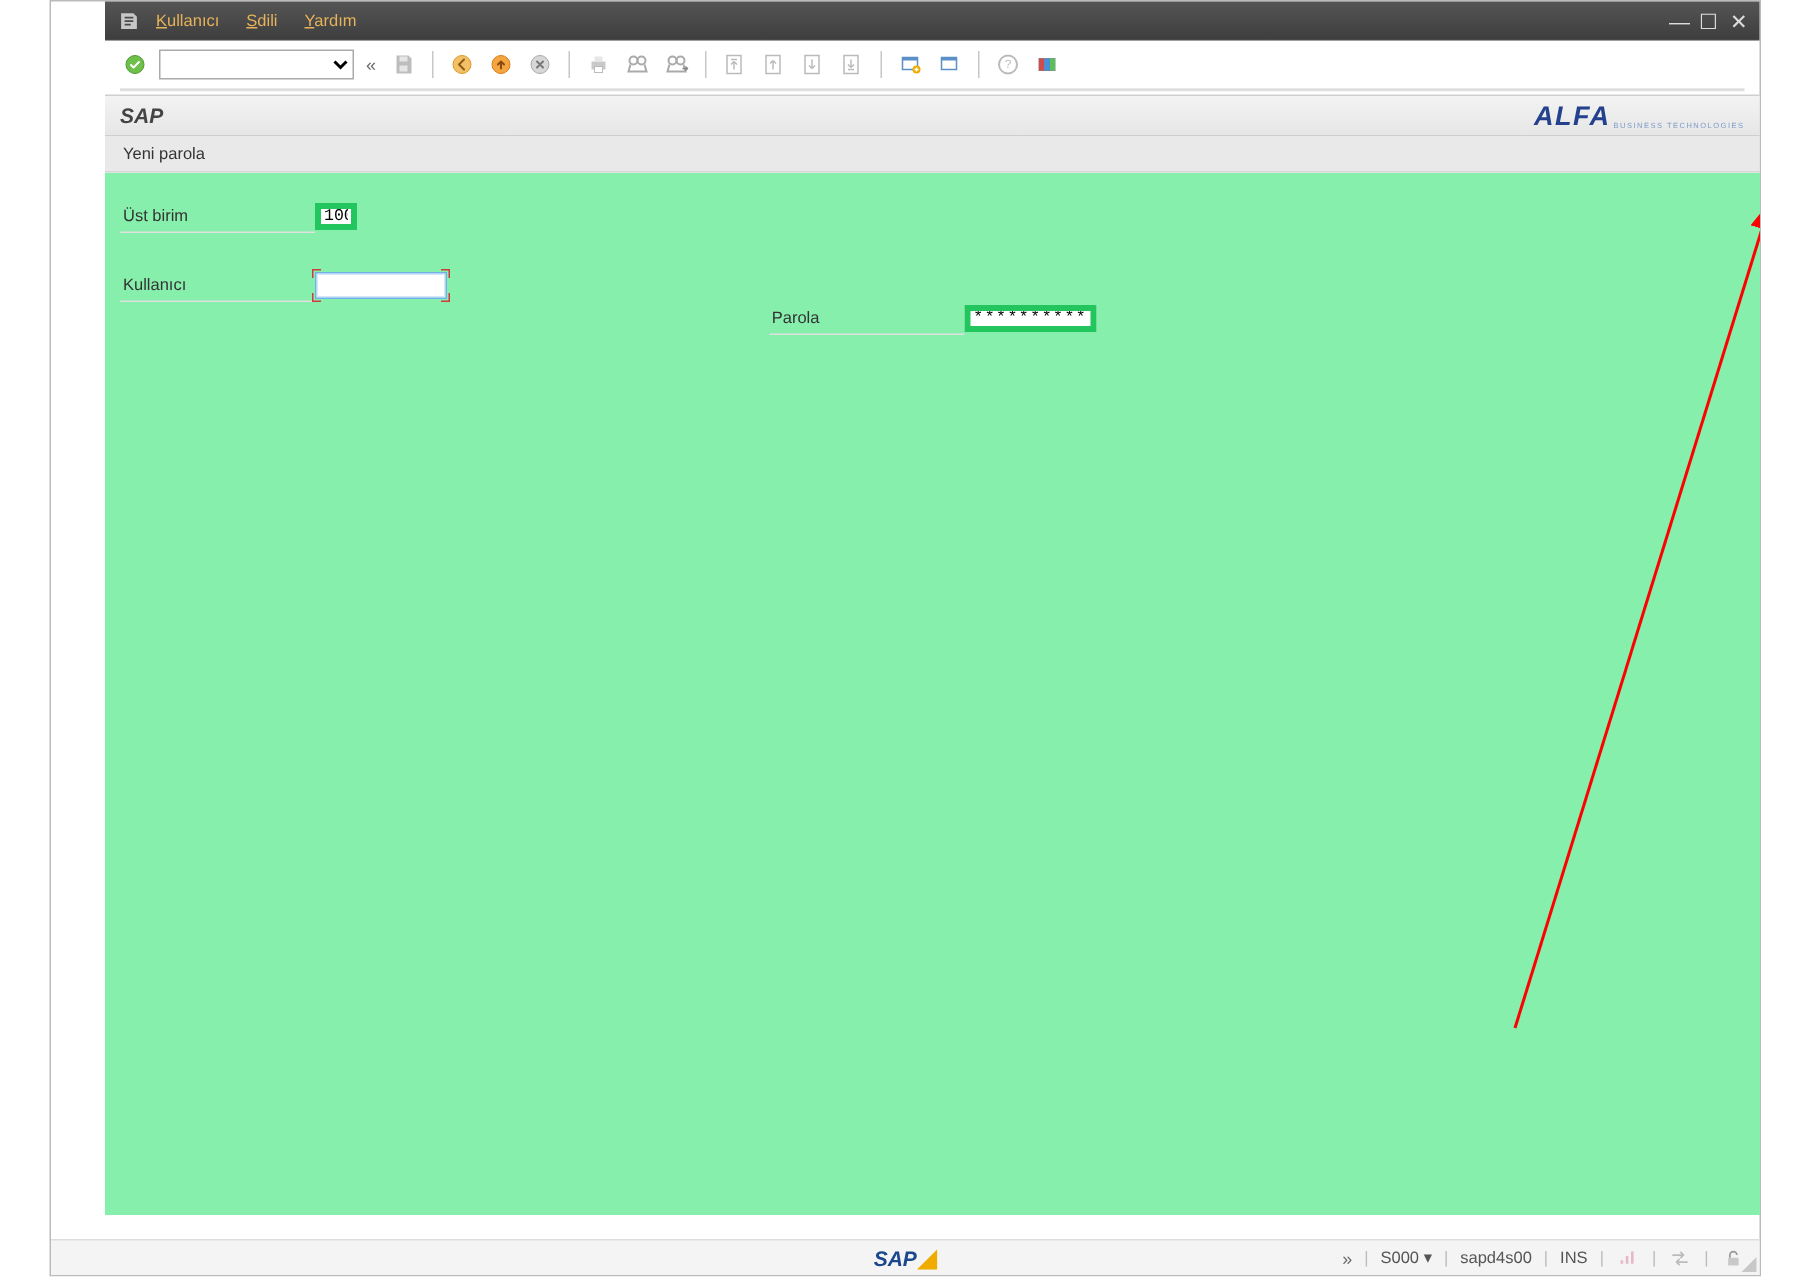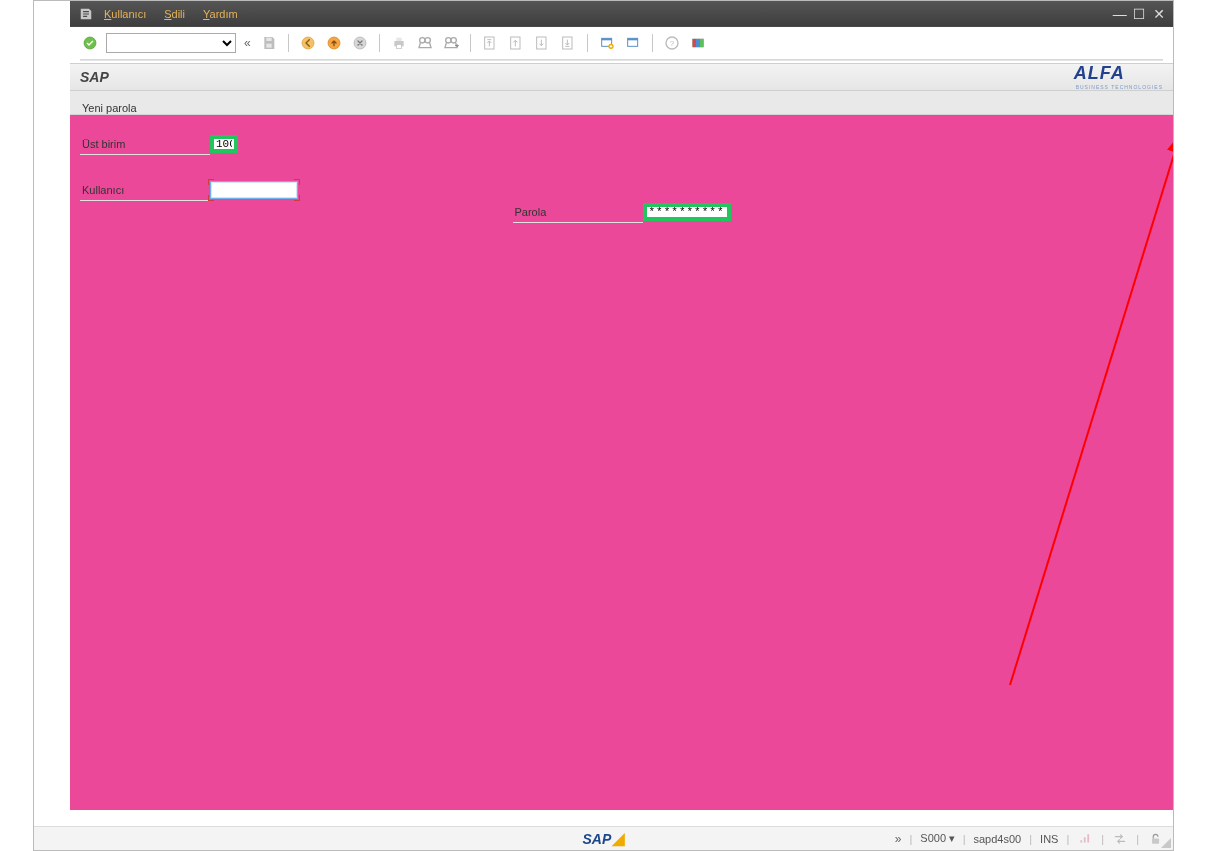--- a/index.html
+++ b/index.html
@@ -20,26 +20,26 @@
   .toolbar .dropdown { position:relative; }
   .toolbar .dropdown select { width:130px; height:20px; border:1px solid #aaa; background:#fff; font-size:11px; }
   .toolbar .sep { width:1px; height:18px; background:#c7c7c7; margin:0 3px; }
   .toolbar .ico { width:20px; height:20px; display:flex; align-items:center; justify-content:center; border-radius:2px; color:#9a9a9a; }
   .toolbar .ico svg { display:block; }
   .toolbar .chev { font-size:12px; color:#666; padding:0 2px; }
   .toolbar-rule { height:2px; background:linear-gradient(to bottom,#d2d2d2,#eaeaea); margin-top:6px; }
   
   .header-row { height:28px; background:linear-gradient(to bottom,#f3f3f3,#e6e6e6); border-top:1px solid #cfcfcf; border-bottom:1px solid #cfcfcf; display:flex; align-items:center; justify-content:space-between; padding:0 10px; }
   .header-row .title { font-weight:bold; font-style:italic; font-size:14px; color:#444; }
-  .header-row .logo { font-weight:bold; font-style:italic; font-family:"Arial Black", Arial, sans-serif; font-size:18px; color:#23418c; letter-spacing:1px; display:flex; align-items:flex-start;flex-direction:column; }
+  .header-row .logo { font-weight:bold; font-style:italic; font-family:"Arial Black", Arial, sans-serif; font-size:18px; color:#23418c; letter-spacing:1px; display:flex; align-items:center; }
   .header-row .logo-sub { font-size:5px; font-style:normal; font-weight:normal; letter-spacing:1px; color:#7d9ac8; align-self:flex-end; margin-left:2px; margin-bottom:1px; }
   
-  .subbar { height:24px; background:#e9e9e9; border-bottom:1px solid #d4d4d4; display:flex; align-items:flex-end; padding-left:12px; font-size:11px; color:#333; }
-  
-  .form-area { padding:18px 10px 10px 10px; background:#ec4899; height:calc(100% - 26px - 52px - 28px - 24px - 24px); overflow:auto; position:relative; }
+  .subbar { height:24px; background:#e9e9e9; border-bottom:1px solid #d4d4d4; display:flex; align-items:center; padding-left:12px; font-size:11px; color:#333; }
+  
+  .form-area { padding:18px 10px 10px 10px; background:#86efac; height:calc(100% - 26px - 52px - 28px - 24px - 24px); overflow:auto; position:relative; }
   .field-row { display:flex; align-items:center; height:22px; }
   .field-row + .field-row { margin-top:0;justify-content:center; }
   .field-label { width:130px; padding-left:2px; border-bottom:1px solid #e0e0e0; height:100%; display:flex; align-items:center; }
   .field-input { height:18px; border:4px solid #22c55e; background:#fff; font-family:"Courier New", monospace; font-size:11px; padding:0 2px; }
   .field-input.small { width:28px; }
   .field-input.med { width:88px; }
   .field-input.lang { width:22px; }
   .field-input.focus { border:1px solid #6fb0e8; box-shadow:0 0 0 1px rgba(111,176,232,.3) inset; position:relative; }
   .focus-wrap { position:relative; display:inline-block; }
   .focus-wrap .corner { position:absolute; width:6px; height:6px; border:1.5px solid #d13b3b; }

